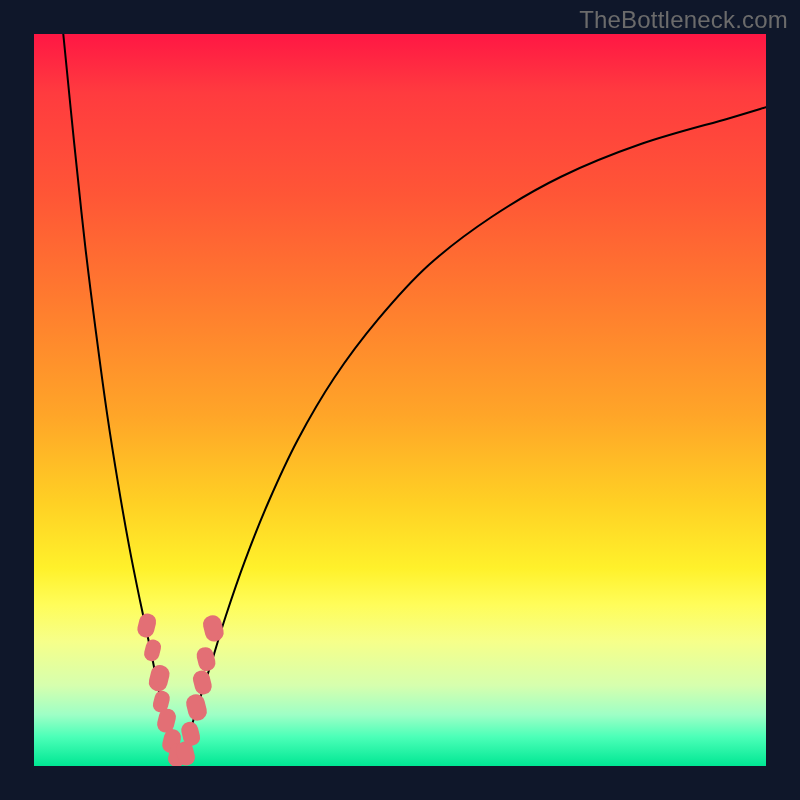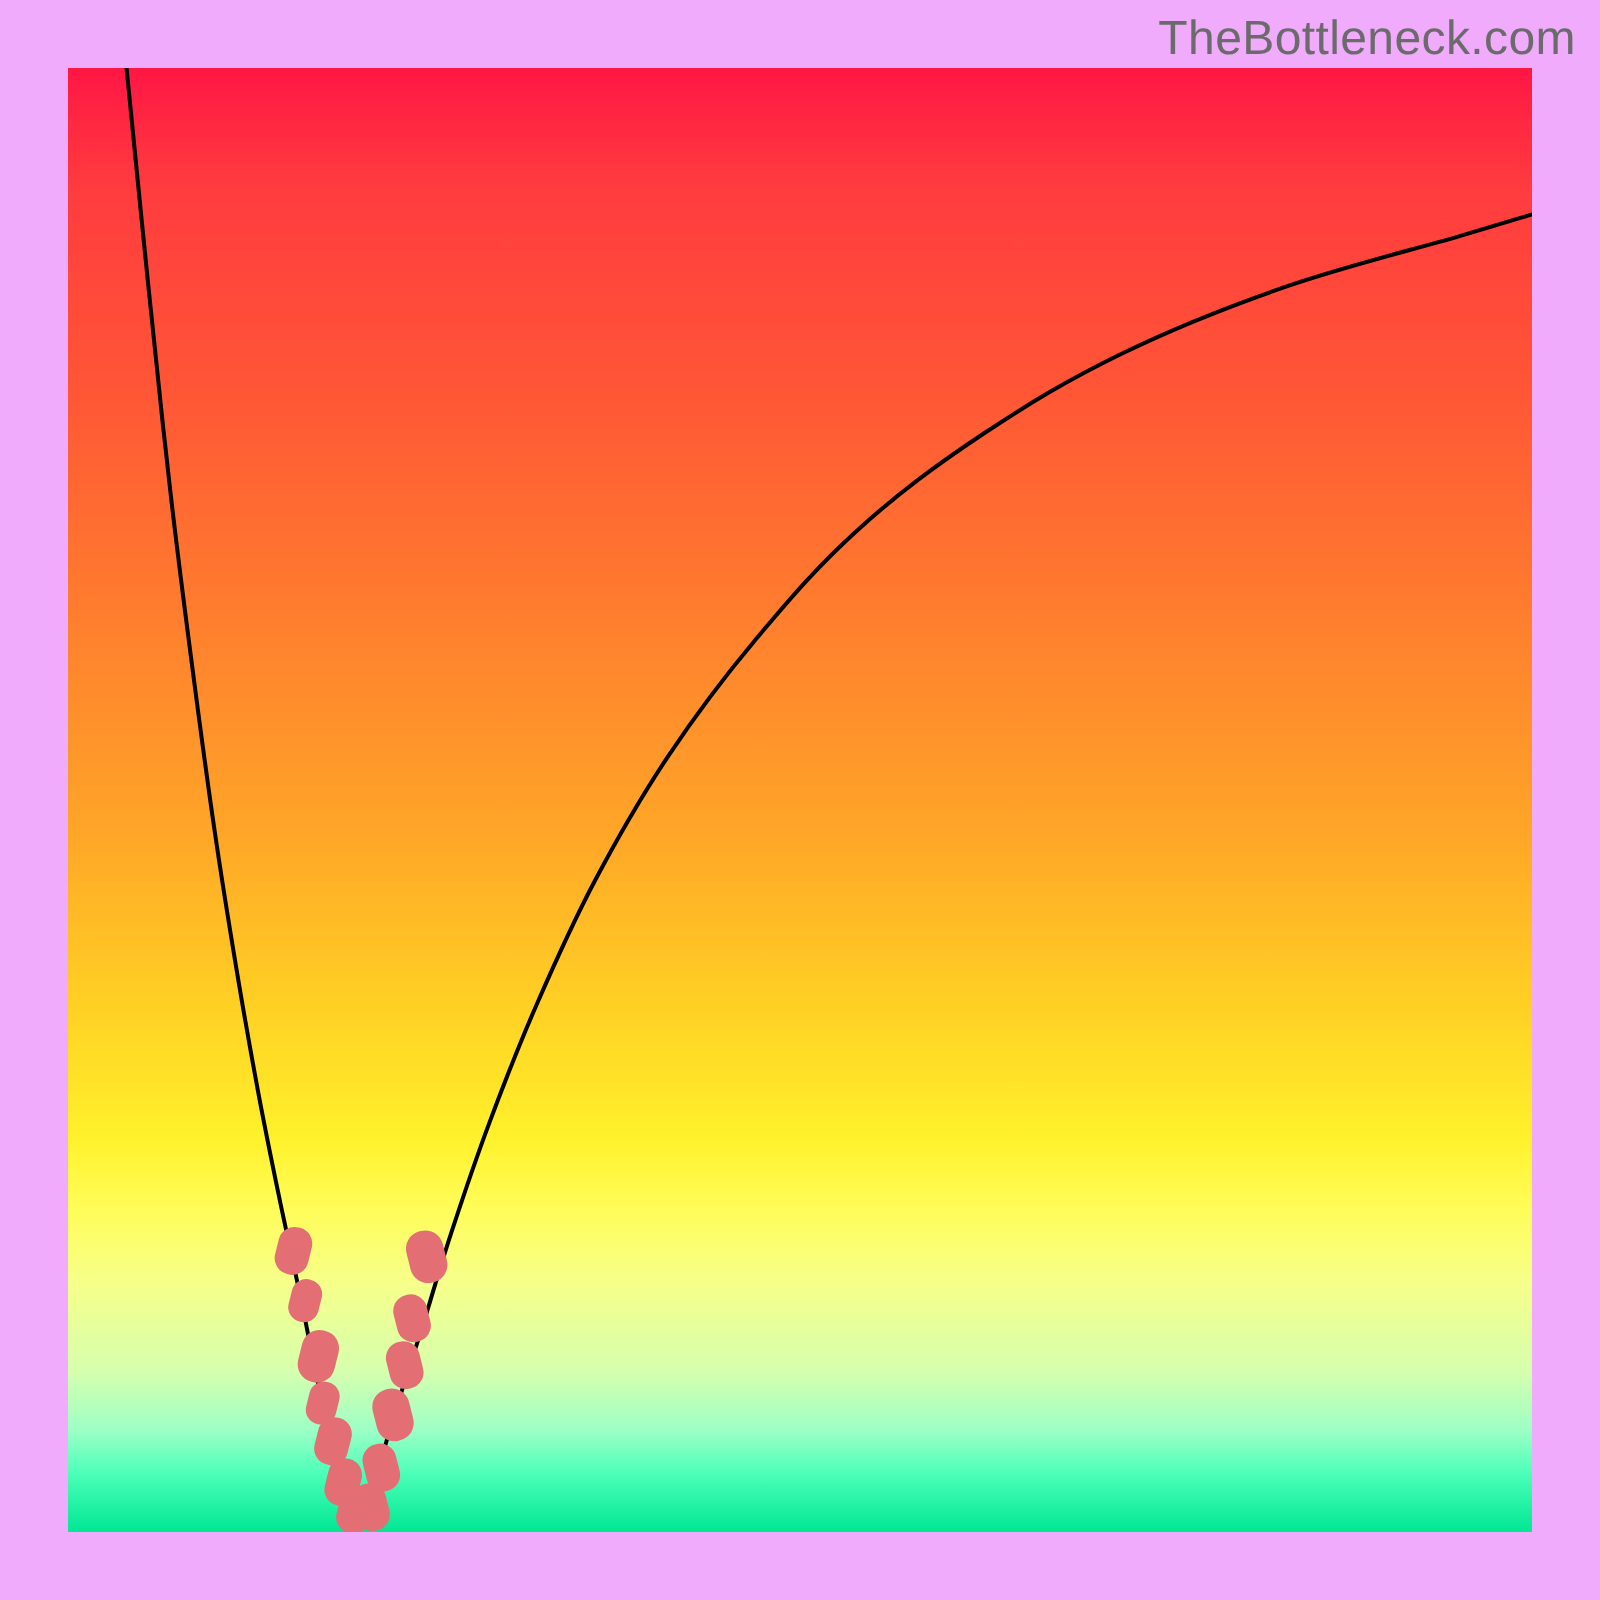--- a/index.html
+++ b/index.html
@@ -10,21 +10,21 @@
     overflow: hidden;
     background: #000;
     font-family: Arial, Helvetica, sans-serif;
   }
   .frame {
     position: absolute;
     left: 0;
     top: 0;
     width: 800px;
     height: 800px;
-    background: #f0abfc;
+    background: #0f172a;
   }
   .plot {
     position: absolute;
     background: linear-gradient(to bottom,
       #ff1744 0%,
       #ff3b3f 8%,
       #ff5636 22%,
       #ff7a2f 36%,
       #ffa528 52%,
       #ffd024 64%,

